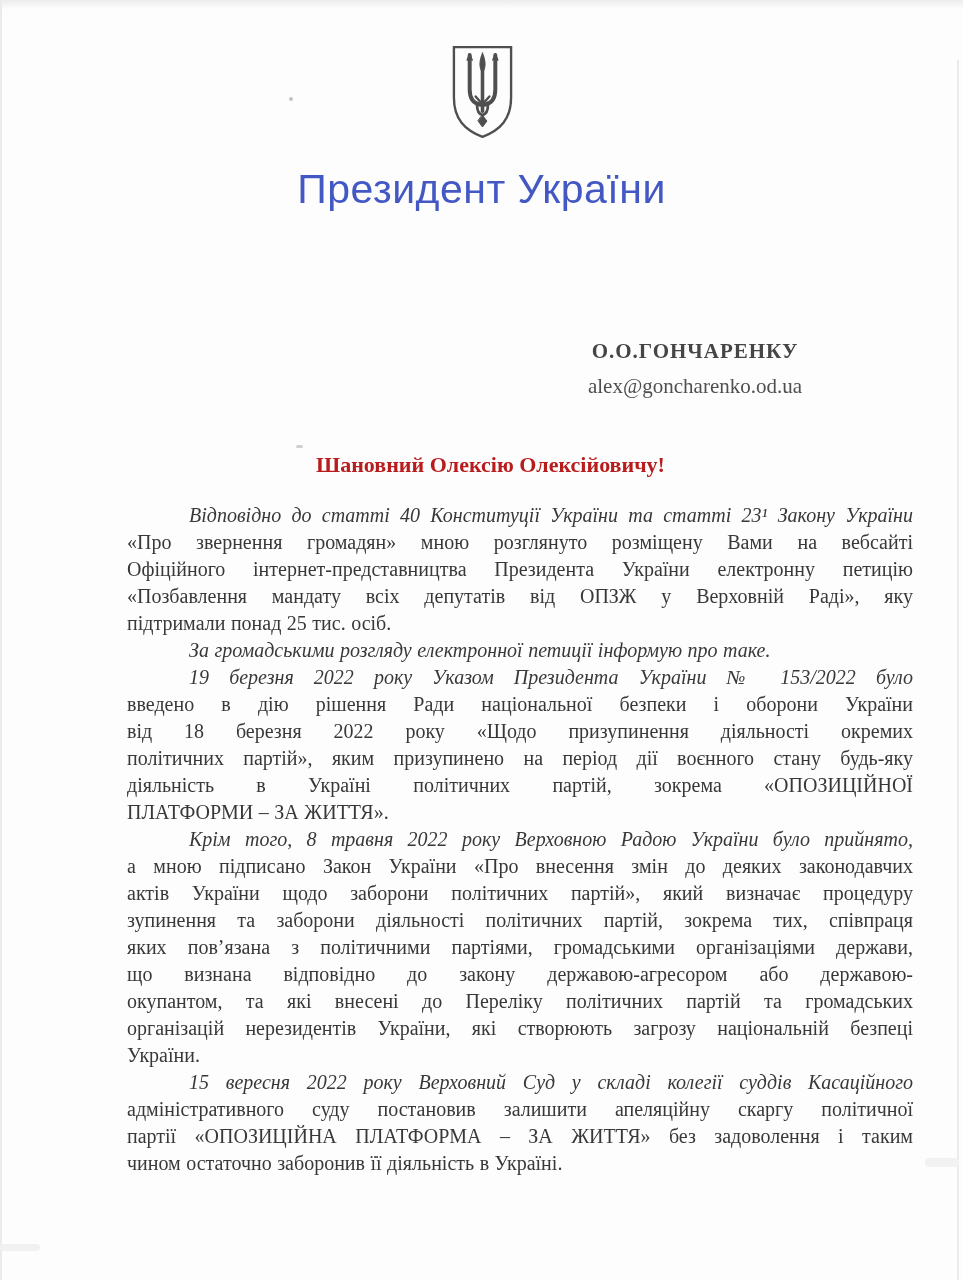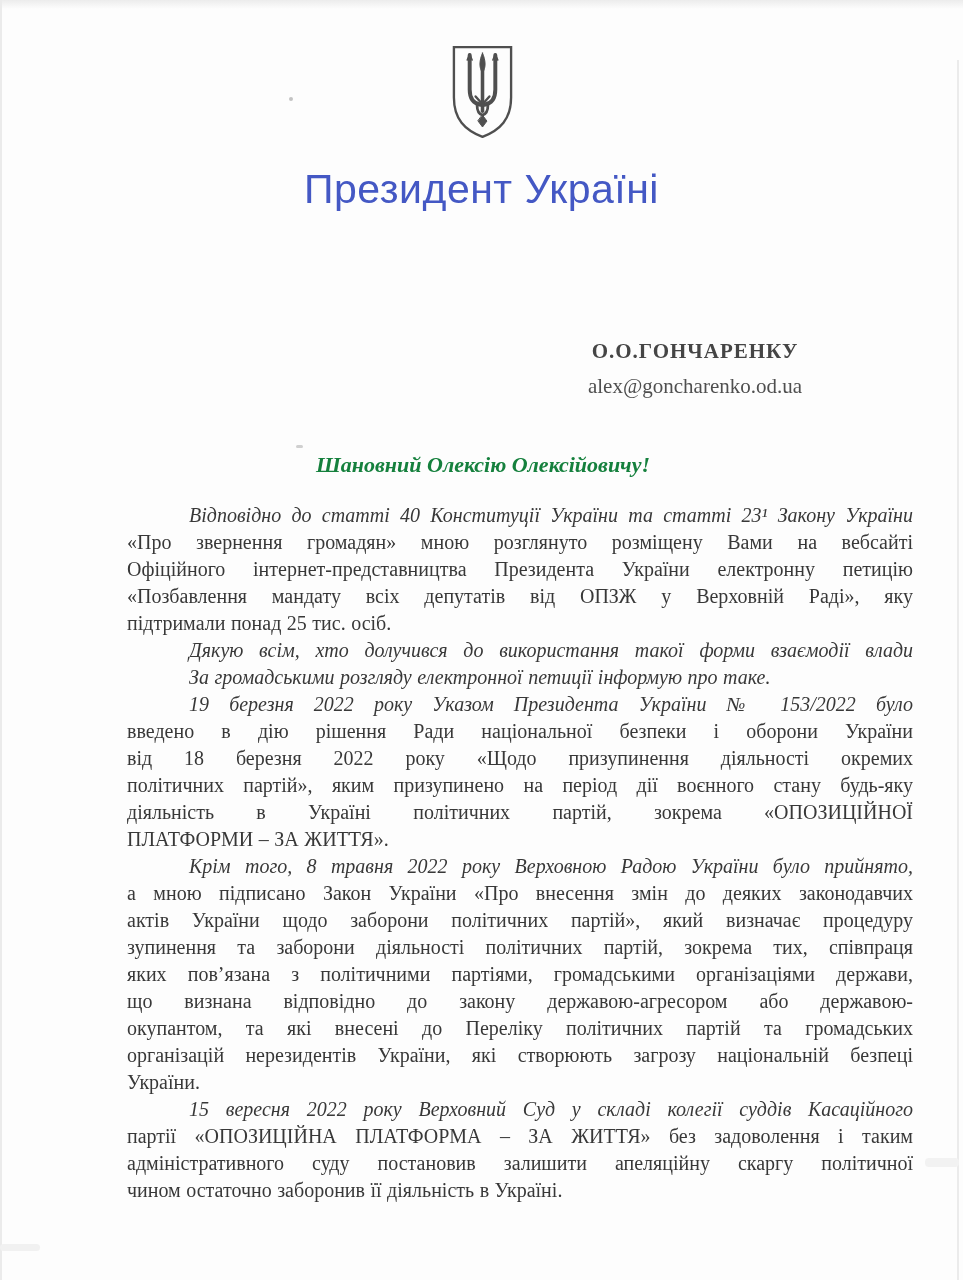--- a/index.html
+++ b/index.html
@@ -54,22 +54,22 @@
   }
   .recipient-email{
     position:absolute;left:560px;top:374px;width:270px;
     text-align:center;
     font-size:21px;color:#4f4f4f;
   }
 
   
   .salutation{
     position:absolute;left:316px;top:452px;
-    font-size:22px;font-weight:bold;font-style:italic;
-    color:#15803d;
+    font-size:22px;font-weight:bold;
+    color:#b91c1c;
   }
 
   
   .letter-body{
     position:absolute;left:127px;top:502px;width:786px;
     font-size:20px;
     color:#383838;
   }
   .letter-body .line{
     line-height:27px;height:27px;
@@ -99,47 +99,46 @@
     <path d="M22 13 V48 C22 58 27 62.5 33 63.5" stroke-width="4"></path>
     <path d="M48 13 V48 C48 58 43 62.5 37 63.5" stroke-width="4"></path>
     <path d="M22 12 l-2.5 6 M22 12 l2.5 6" stroke-width="1.6"></path>
     <path d="M48 12 l-2.5 6 M48 12 l2.5 6" stroke-width="1.6"></path>
     <path d="M28 55 L35 63 M42 55 L35 63" stroke-width="2.4"></path>
     <path d="M29.5 64 C29.5 70 31.5 73 35 74 C38.5 73 40.5 70 40.5 64" stroke-width="2.8"></path>
     <path d="M35 74 l4.5 6 -4.5 6 -4.5 -6 Z" fill="#4f4f4f" stroke-width="1"></path>
   </svg>
 </div>
 
-<div class="page-title">Президент Україні</div>
+<div class="page-title">Президент України</div>
 
 <div class="recipient-name">О.О.ГОНЧАРЕНКУ</div>
 <div class="recipient-email">alex@goncharenko.od.ua</div>
 
 <div class="salutation">Шановний Олексію Олексійовичу!</div>
 
 <div class="letter-body">
     <div class="line first">Відповідно до статті 40 Конституції України та статті 23¹ Закону України</div>
     <div class="line">«Про звернення громадян» мною розглянуто розміщену Вами на вебсайті</div>
     <div class="line">Офіційного інтернет-представництва Президента України електронну петицію</div>
     <div class="line">«Позбавлення мандату всіх депутатів від ОПЗЖ у Верховній Раді», яку</div>
     <div class="line last">підтримали понад 25 тис. осіб.</div>
-    <div class="line first">Дякую всім, хто долучився до використання такої форми взаємодії влади</div>
     <div class="line first last">За громадськими розгляду електронної петиції інформую про таке.</div>
     <div class="line first">19 березня 2022 року Указом Президента України № 153/2022 було</div>
     <div class="line">введено в дію рішення Ради національної безпеки і оборони України</div>
     <div class="line">від 18 березня 2022 року «Щодо призупинення діяльності окремих</div>
     <div class="line">політичних партій», яким призупинено на період дії воєнного стану будь-яку</div>
     <div class="line">діяльність в Україні політичних партій, зокрема «ОПОЗИЦІЙНОЇ</div>
     <div class="line last">ПЛАТФОРМИ – ЗА ЖИТТЯ».</div>
     <div class="line first">Крім того, 8 травня 2022 року Верховною Радою України було прийнято,</div>
     <div class="line">а мною підписано Закон України «Про внесення змін до деяких законодавчих</div>
     <div class="line">актів України щодо заборони політичних партій», який визначає процедуру</div>
     <div class="line">зупинення та заборони діяльності політичних партій, зокрема тих, співпраця</div>
     <div class="line">яких пов’язана з політичними партіями, громадськими організаціями держави,</div>
     <div class="line">що визнана відповідно до закону державою-агресором або державою-</div>
     <div class="line">окупантом, та які внесені до Переліку політичних партій та громадських</div>
     <div class="line">організацій нерезидентів України, які створюють загрозу національній безпеці</div>
     <div class="line last">України.</div>
     <div class="line first">15 вересня 2022 року Верховний Суд у складі колегії суддів Касаційного</div>
+    <div class="line">адміністративного суду постановив залишити апеляційну скаргу політичної</div>
     <div class="line">партії «ОПОЗИЦІЙНА ПЛАТФОРМА – ЗА ЖИТТЯ» без задоволення і таким</div>
-    <div class="line">адміністративного суду постановив залишити апеляційну скаргу політичної</div>
     <div class="line last">чином остаточно заборонив її діяльність в Україні.</div>
   </div>
 
 </body></html>

